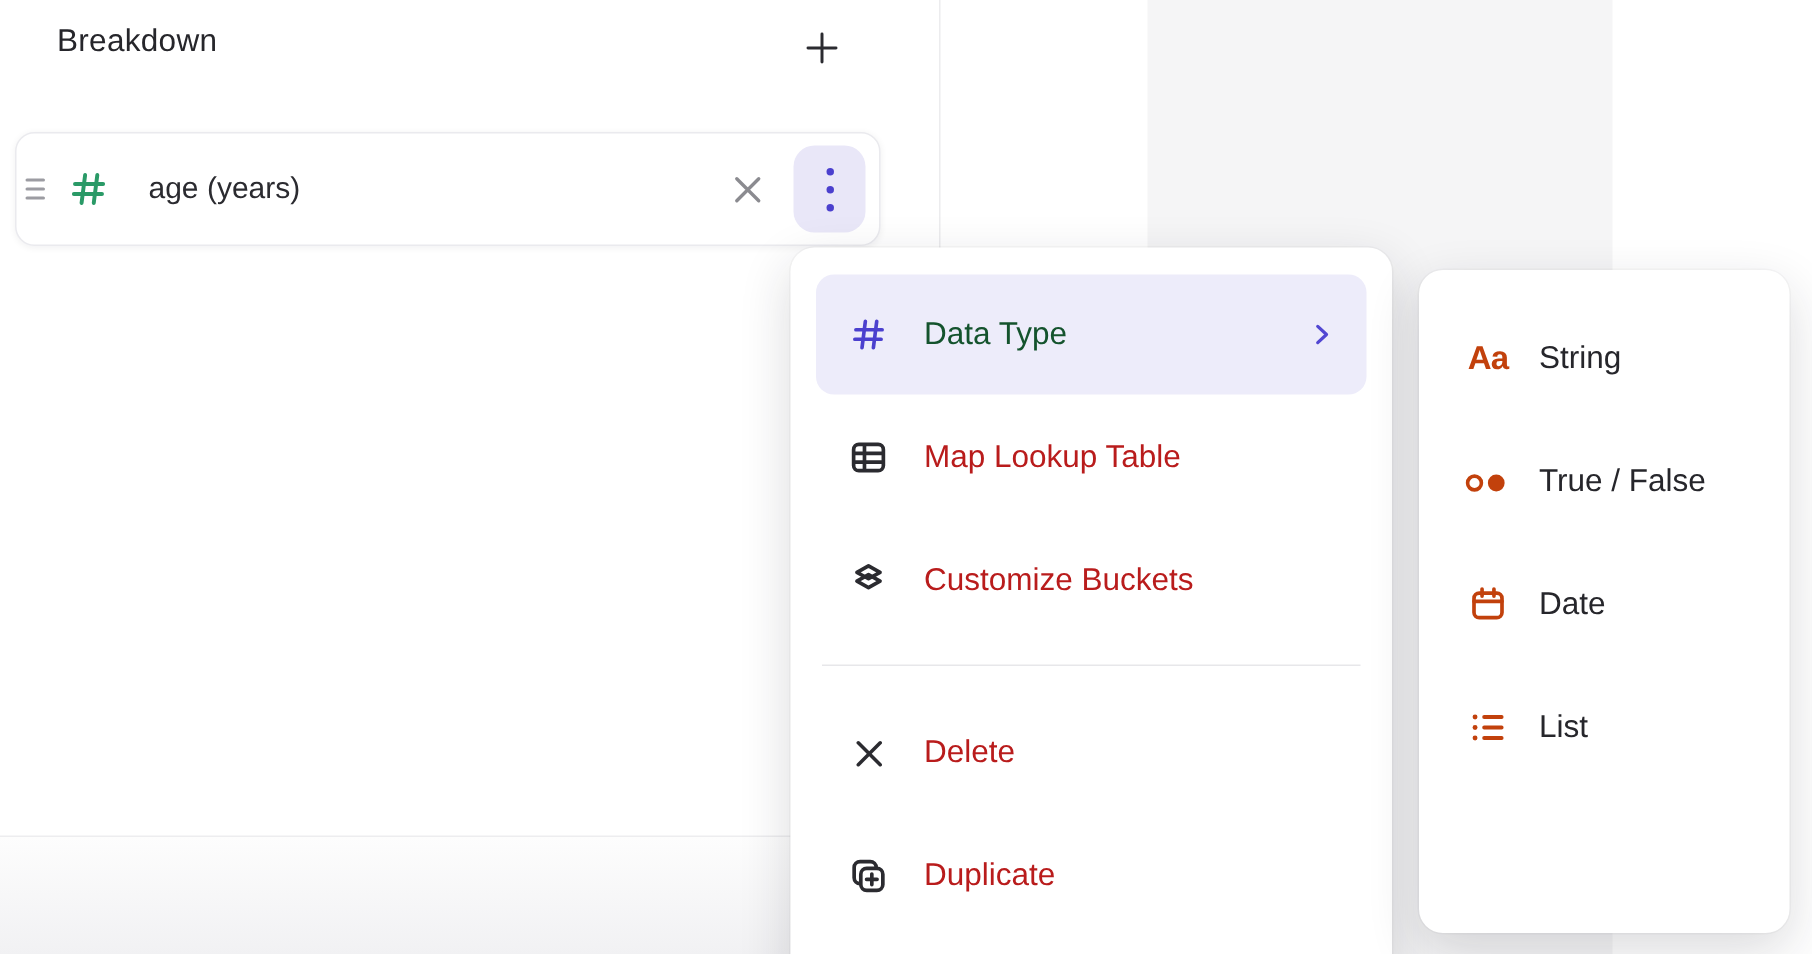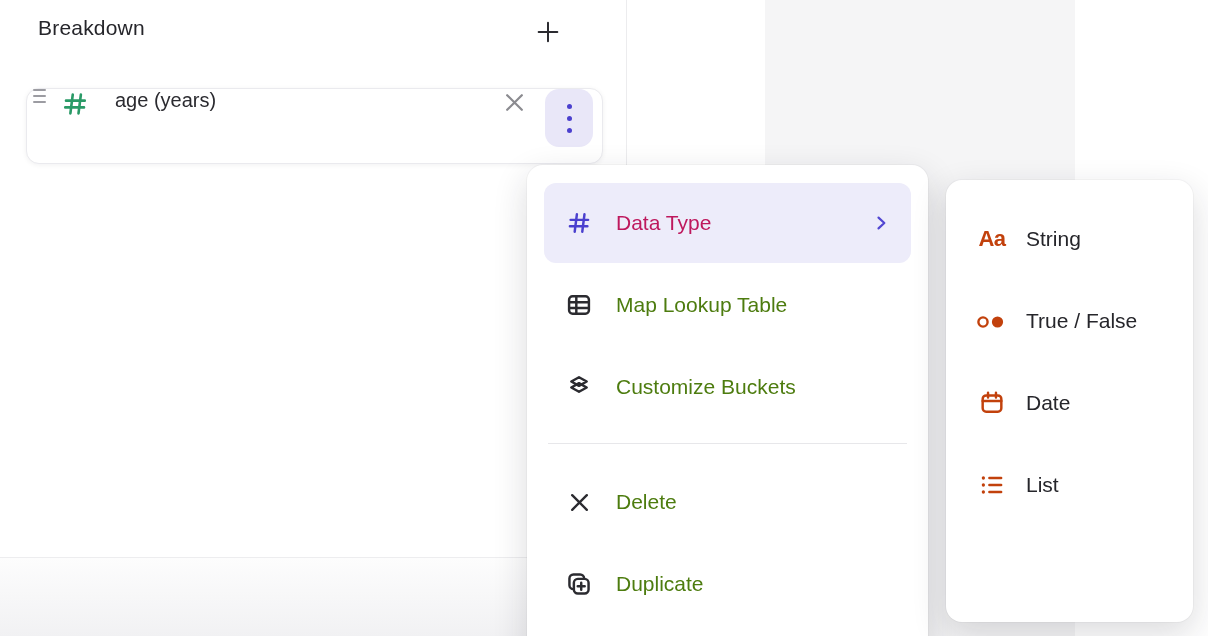--- a/index.html
+++ b/index.html
@@ -10,39 +10,39 @@
   
   .v-divider{position:absolute;left:626px;top:0;width:1px;height:636px;background:#ececee;}
   .gray-bar{position:absolute;left:765px;top:0;width:310px;height:636px;background:#f5f5f6;}
   .left-footer{position:absolute;left:0;top:557px;width:527px;height:79px;
     border-top:1px solid #ededef;background:linear-gradient(180deg,#fdfdfd,#f1f1f3);}
   
   .panel-title{position:absolute;left:38px;top:16px;font-size:21px;font-weight:400;color:#26262b;letter-spacing:.2px;}
   .add-btn{position:absolute;left:528px;top:12px;width:40px;height:40px;display:flex;align-items:center;justify-content:center;
     background:none;border:none;cursor:pointer;color:#2b2b30;padding:0;}
   
-  .chip{position:absolute;left:26px;top:88px;width:577px;height:76px;box-sizing:border-box;
+  .chip{position:absolute;left:10px;top:88px;width:577px;height:76px;box-sizing:border-box;
     background:#fff;border:1px solid #eaeaee;border-radius:13px;
-    box-shadow:0 1px 5px rgba(25,25,35,.06);display:flex;padding:0 9px 0 6px;}
+    box-shadow:0 1px 5px rgba(25,25,35,.06);display:flex;align-items:center;padding:0 9px 0 6px;}
   .drag-handle{width:14px;display:flex;flex-direction:column;gap:4px;cursor:grab;}
   .drag-handle span{display:block;width:13px;height:2px;background:#9c9ca2;border-radius:1px;}
   .chip-hash{margin-left:13px;display:flex;color:#2a9a67;}
   .chip-label{margin-left:25px;font-size:20px;font-weight:500;color:#2b2b30;}
   .chip-close{margin-left:auto;background:none;border:none;padding:0;display:flex;cursor:pointer;color:#8b8b90;}
   .kebab-btn{margin-left:17px;width:48px;height:58px;border-radius:14px;background:#e9e7f8;border:none;cursor:pointer;
     display:flex;flex-direction:column;align-items:center;justify-content:center;gap:7px;padding:0;}
   .kebab-btn i{width:5px;height:5px;border-radius:50%;background:#4b40ce;}
   
   .menu-main{position:absolute;left:527px;top:165px;width:401px;height:500px;box-sizing:border-box;
     background:#fff;border-radius:16px;box-shadow:0 12px 34px rgba(30,30,45,.16),0 0 0 1px rgba(20,20,30,.03);
     padding:18px 17px;}
   .menu-item{height:80px;border-radius:12px;display:flex;align-items:center;gap:22px;
-    padding:0 20px;font-size:21px;color:#4d7c0f;cursor:pointer;margin-bottom:2px;}
+    padding:0 20px;font-size:21px;color:#b91c1c;cursor:pointer;margin-bottom:2px;}
   .menu-item .mi-icon{width:30px;display:flex;justify-content:center;align-items:center;color:#2b2b30;}
-  .menu-item.active{background:#edecfa;color:#be185d;}
+  .menu-item.active{background:#edecfa;color:#14532d;}
   .menu-item.active .mi-icon{color:#4b40ce;}
   .mi-chevron{margin-left:auto;display:flex;color:#5247d2;}
   .menu-divider{height:1px;background:#e7e7ea;margin:16px 4px 18px;}
   
   .menu-sub{position:absolute;left:946px;top:180px;width:247px;height:442px;box-sizing:border-box;
     background:#fff;border-radius:16px;box-shadow:0 12px 34px rgba(30,30,45,.16),0 0 0 1px rgba(20,20,30,.03);
     padding:23px 14px;}
   .sub-item{height:72px;border-radius:10px;display:flex;align-items:center;gap:16px;
     padding:0 14px;font-size:21px;color:#26262b;cursor:pointer;margin-bottom:10px;}
   .sub-item .si-icon{width:36px;display:flex;justify-content:center;align-items:center;color:#c2410c;}

